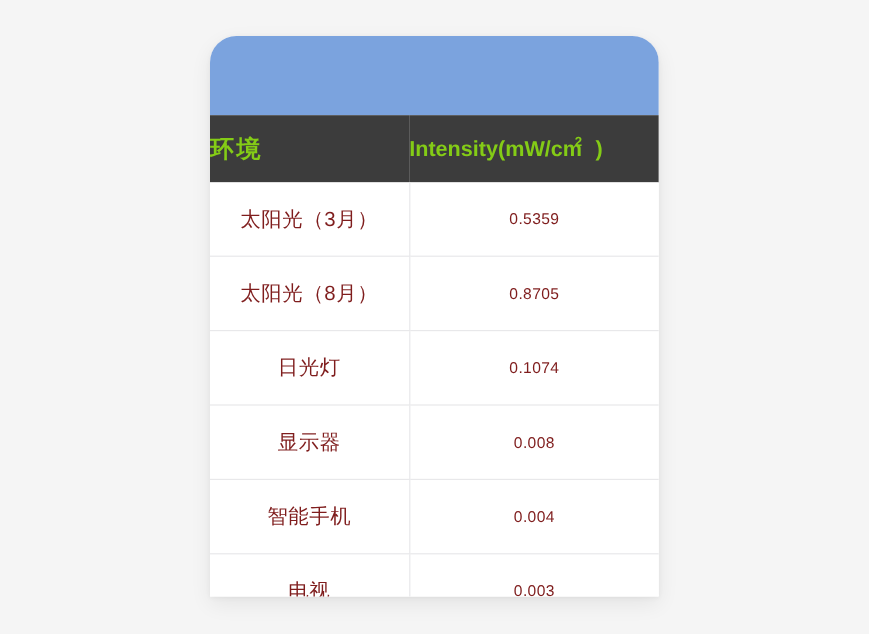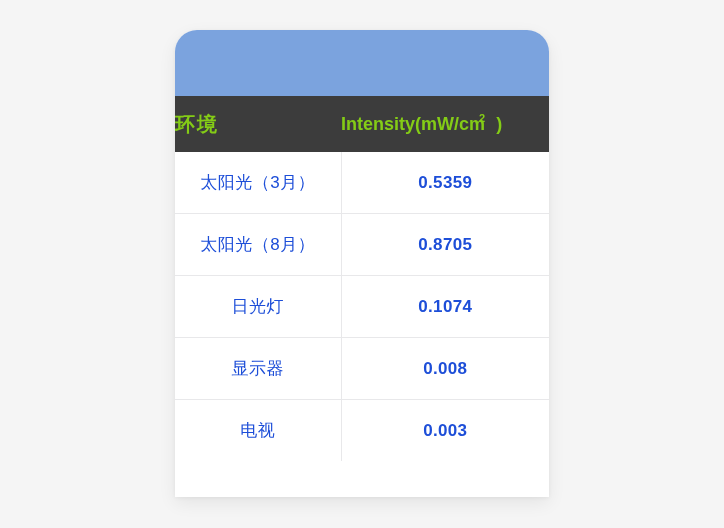--- a/index.html
+++ b/index.html
@@ -80,36 +80,36 @@
     left: -6px;
     top: -1px;
     letter-spacing: 0;
   }
 
   .tbl tbody td {
     height: 61px;
     padding: 0;
     text-align: center;
     vertical-align: middle;
-    color: #1d4ed8;
+    color: #7f1d1d;
     background: #ffffff;
     border-bottom: 1px solid #e8e8ea;
     border-top: 0;
   }
   .tbl tbody tr:last-child td {
     border-bottom: 0;
   }
   .td-env {
     font-size: 17px;
     border-right: 1px solid #e8e8ea;
     letter-spacing: 0.5px;
   }
   .td-val {
-    font-size: 17px;
-    font-weight: bold;
+    font-size: 13px;
+    font-weight: normal;
     letter-spacing: 0.3px;
   }
 </style>
 </head>
 <body>
 
 <div id="stage">
 
   <div class="card">
 
@@ -137,20 +137,24 @@
         </tr>
         <tr>
           <td class="td-env">日光灯</td>
           <td class="td-val">0.1074</td>
         </tr>
         <tr>
           <td class="td-env">显示器</td>
           <td class="td-val">0.008</td>
         </tr>
         <tr>
+          <td class="td-env">智能手机</td>
+          <td class="td-val">0.004</td>
+        </tr>
+        <tr>
           <td class="td-env">电视</td>
           <td class="td-val">0.003</td>
         </tr>
       </tbody>
     </table>
 
   </div>
 </div>
 
 </body></html>

